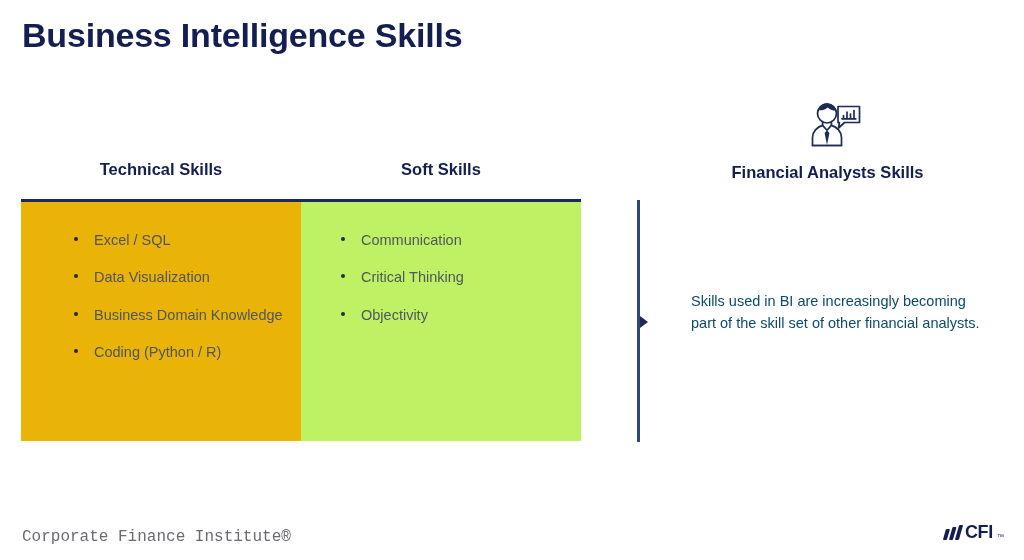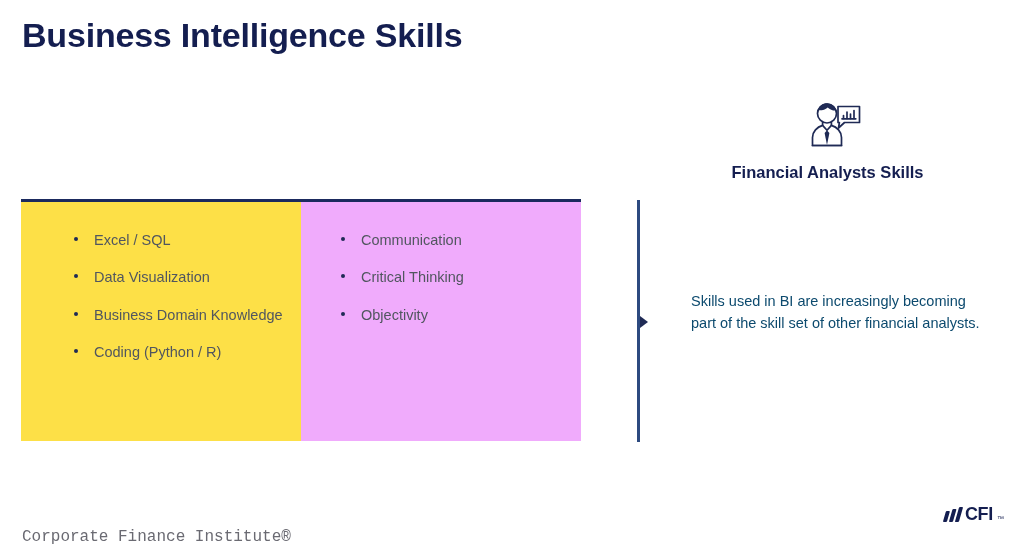--- a/index.html
+++ b/index.html
@@ -74,22 +74,22 @@
     width: 560px;
     height: 239px;
     display: flex;
   }
   .panel {
     width: 280px;
     height: 100%;
     box-sizing: border-box;
     padding: 28px 10px 0 10px;
   }
-  .panel.technical { background: #fde047; }
-  .panel.soft { background: #f0abfc; }
+  .panel.technical { background: #eab308; }
+  .panel.soft { background: #bef264; }
 
   .skill-list {
     list-style: none;
     margin: 0;
     padding: 0;
   }
   .skill-item {
     position: relative;
     padding-left: 63px;
     margin-bottom: 16px;
@@ -176,21 +176,21 @@
     top: 528px;
     font-size: 16px;
     color: #6a6a72;
     white-space: nowrap;
     font-family: Liberation Mono, monospace;
   }
 
   .logo {
     position: absolute;
     right: 20px;
-    top: 503px;
+    top: 521px;
     height: 22px;
     display: flex;
     align-items: center;
     gap: 4px;
   }
   .logo-bars {
     display: flex;
     gap: 2px;
     transform: skewX(-16deg);
   }
@@ -217,20 +217,26 @@
     padding-bottom: 3px;
   }
 </style>
 </head>
 <body>
 
 <div class="slide">
 
   <div class="page-title">Business Intelligence Skills</div>
 
+  <div class="columns-block">
+    <div class="col-headers">
+      <div class="col-header technical">Technical Skills</div>
+      <div class="col-header soft">Soft Skills</div>
+    </div>
+  </div>
 
   <div class="divider-rule"></div>
 
   <div class="panels">
 
     <div class="panel technical">
       <ul class="skill-list">
         <li class="skill-item">
           <span class="dot"></span>
           <span>Excel / SQL</span>

